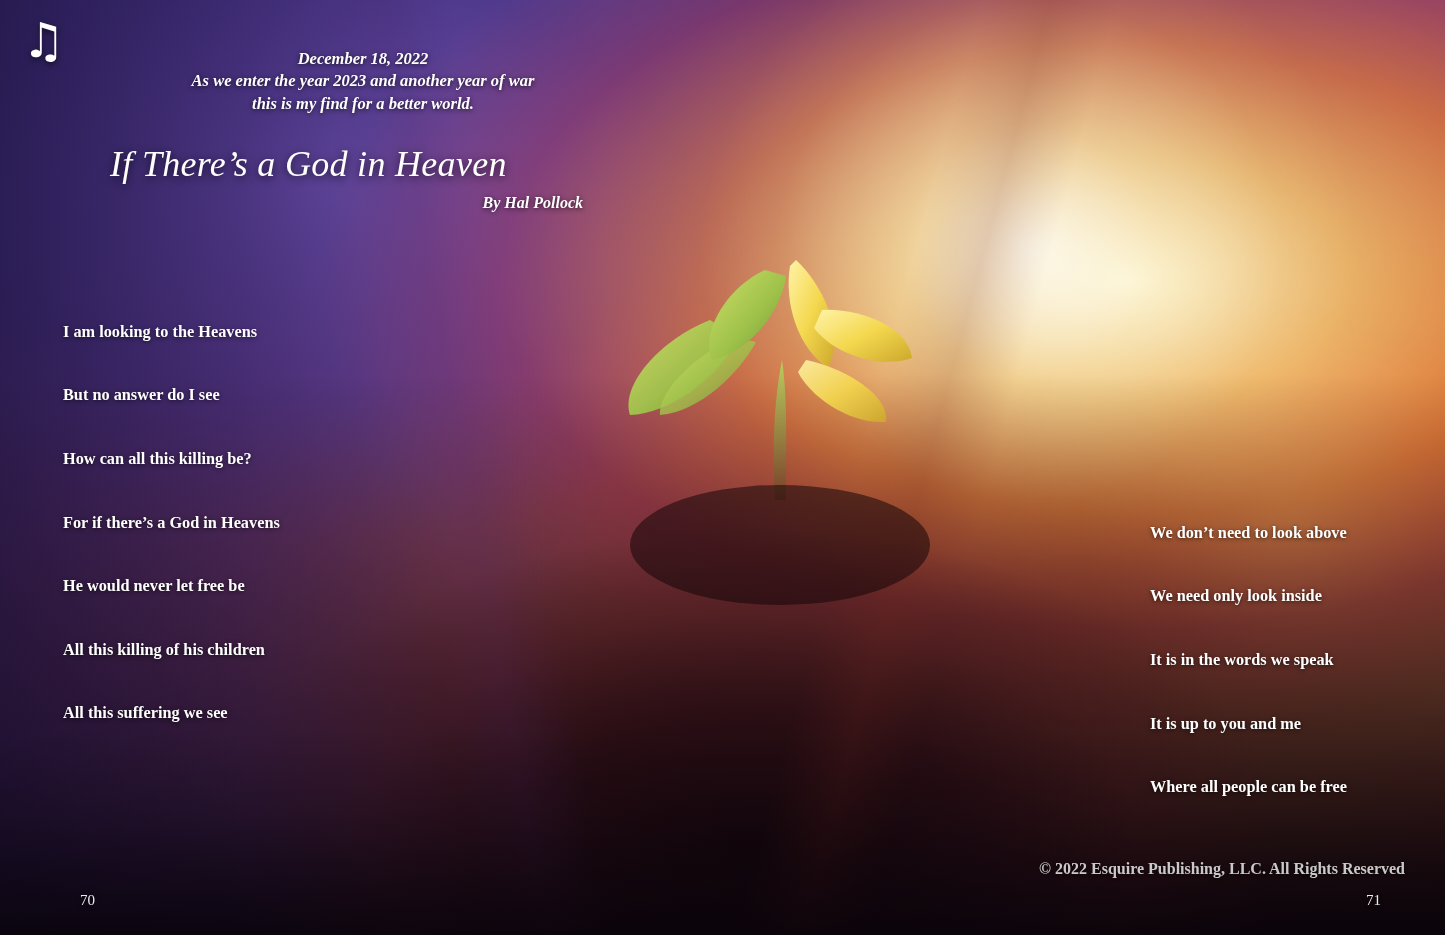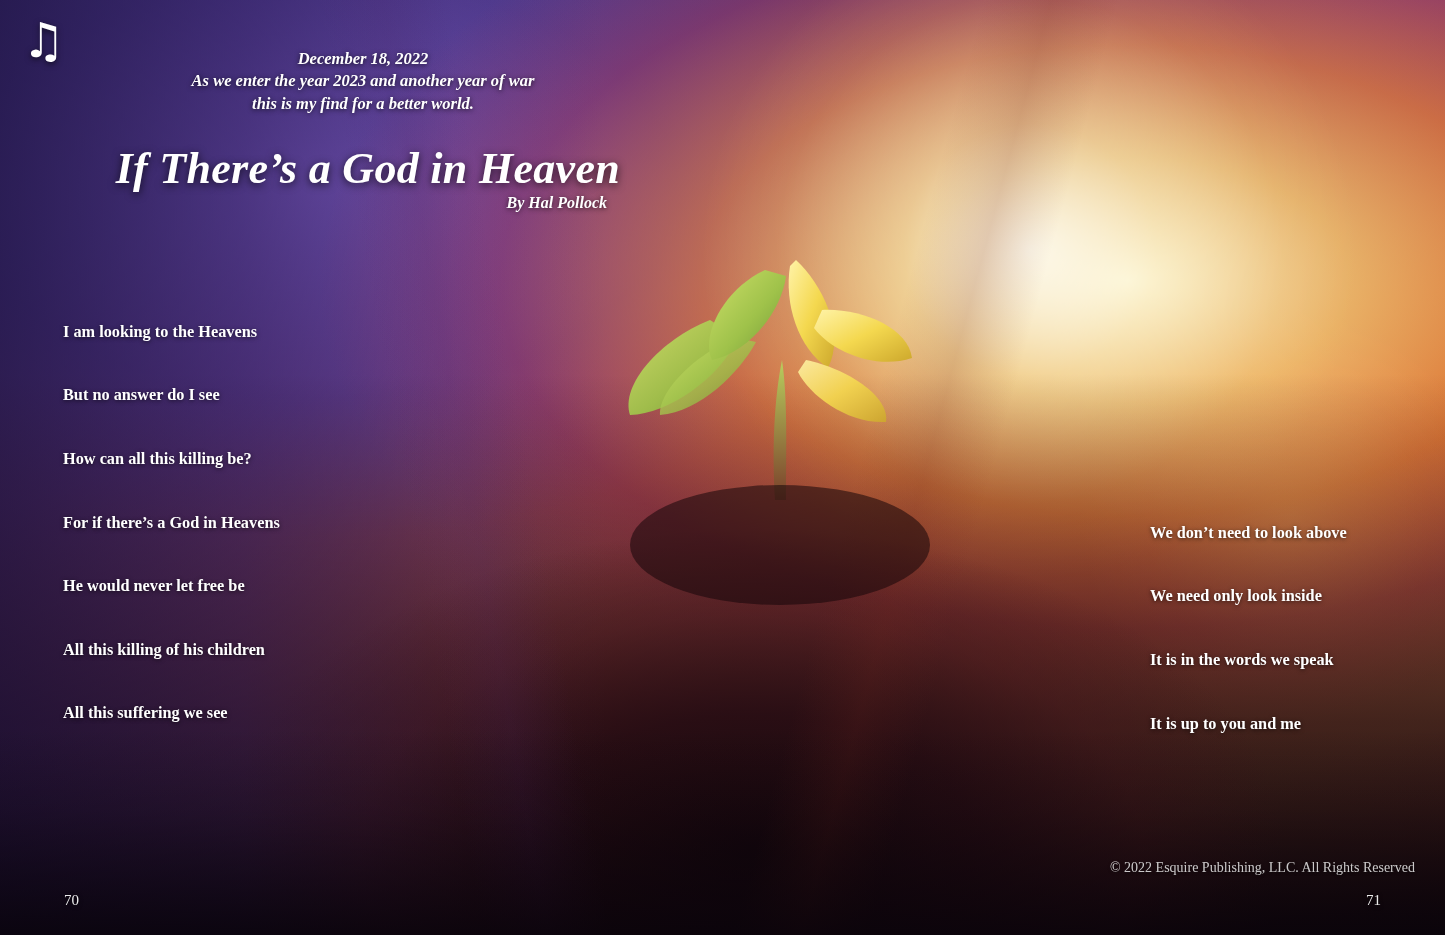--- a/index.html
+++ b/index.html
@@ -99,31 +99,31 @@
     font-size: 16.5px;
     line-height: 1.35;
     text-shadow: 0 1px 5px rgba(0,0,0,0.75);
   }
 
   .poem-title {
     position: absolute;
     left: 110px;
     top: 143px;
     width: 510px;
-    text-align: right;
+    text-align: left;
     font-style: italic;
-    font-weight: bold;
-    font-size: 44px;
+    font-weight: normal;
+    font-size: 36px;
     letter-spacing: 0.3px;
     text-shadow: 0 2px 8px rgba(0,0,0,0.7);
   }
 
   .byline {
     position: absolute;
-    left: 312px;
+    left: 288px;
     top: 194px;
     width: 295px;
     text-align: right;
     font-style: italic;
     font-weight: bold;
     font-size: 16px;
     text-shadow: 0 1px 5px rgba(0,0,0,0.7);
   }
 
   .col {
@@ -143,34 +143,35 @@
     left: 1150px;
     top: 437px;
     width: 280px;
   }
   .stanza { margin: 0 0 21px 0; }
   .stanza:last-child { margin-bottom: 0; }
   .line { display: block; }
 
   .copyright {
     position: absolute;
-    right: 30px;
+    right: 40px;
     top: 860px;
-    font-size: 14px;
-    font-weight: normal;
+    font-size: 16px;
+    font-weight: bold;
     color: rgba(255,255,255,0.78);
     text-shadow: 0 1px 3px rgba(0,0,0,0.6);
   }
 
   .folio {
     position: absolute;
     bottom: 26px;
     font-size: 15px;
     color: rgba(255,255,255,0.92);
     text-shadow: 0 1px 4px rgba(0,0,0,0.7);
+    margin-left: 16px;
   }
   .folio-left { left: 64px; }
   .folio-right { right: 64px; }
 </style>
 </head>
 <body>
 
 <div class="page">
 
   <div class="bg-base"></div>
@@ -240,20 +241,21 @@
     </div>
     
   </div>
 
   <div class="col col-right">
     <div class="stanza">
       <span class="line">We don’t need to look above</span>
       <span class="line">We need only look inside</span>
       <span class="line">It is in the words we speak</span>
       <span class="line">It is up to you and me</span>
+      <span class="line">Where all people can be free</span>
       
     </div>
     
   </div>
 
   <div class="copyright">© 2022 Esquire Publishing, LLC. All Rights Reserved</div>
 
   <div class="folio folio-left">70</div>
   <div class="folio folio-right">71</div>
 

